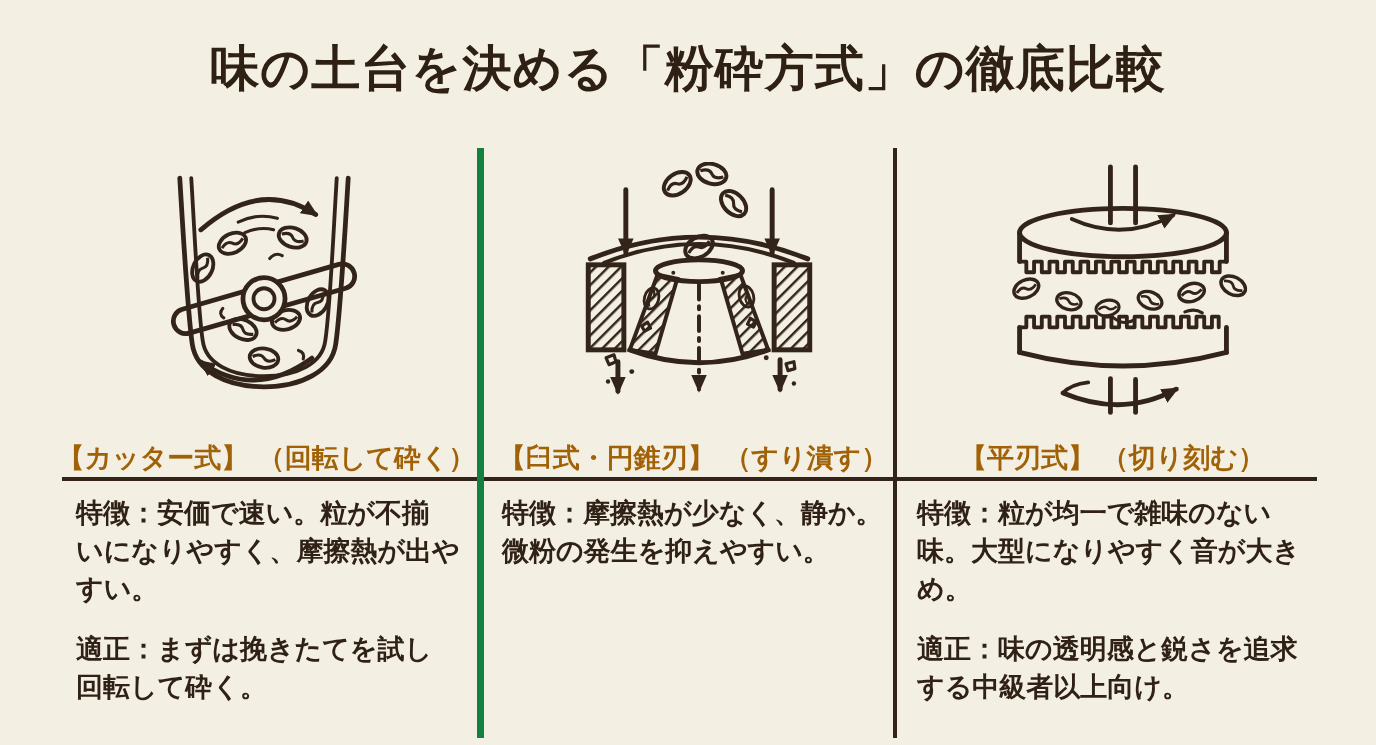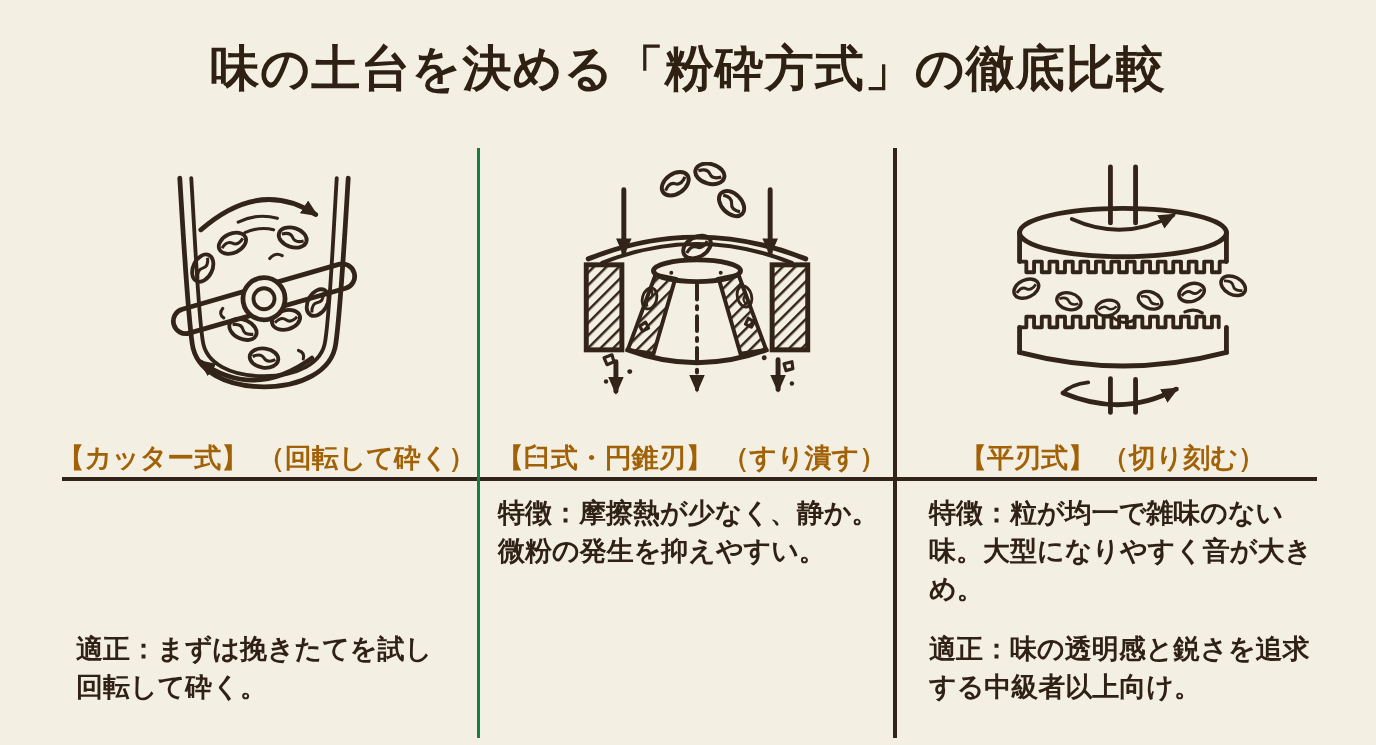--- a/index.html
+++ b/index.html
@@ -23,21 +23,21 @@
     white-space:nowrap;
   }
 
   .columns {
     position:absolute; top:148px; left:0;
     width:1376px; height:590px;
     display:flex;
   }
   .col { position:relative; box-sizing:border-box; }
   .col-1 { width:477px; }
-  .col-2 { width:420px; border-left:3px solid #15803d; border-right:4px solid #33241a; }
+  .col-2 { width:420px; border-left:7px solid #15803d; border-right:4px solid #33241a; }
   .col-3 { width:479px;font-family:Liberation Serif, serif; }
 
   .illus {
     height:290px;
     display:flex; align-items:center; justify-content:center;
   }
   .col-1 .illus svg { transform:translateX(25px); }
   .col-2 .illus svg { transform:translateX(10px); }
   .col-3 .illus svg { transform:translateX(-14px); }
 
@@ -53,21 +53,21 @@
   .col-3 .colhead { padding-right:48px; }
 
   .hline {
     position:absolute; top:329px; left:62px; right:59px;
     height:4px; background:#33241a;
   }
 
   .body { position:absolute; top:333px; bottom:0; left:0; right:0; }
   .col-1 .body { padding:0 8px 0 76px; }
   .col-2 .body { padding:0 6px 0 18px; }
-  .col-3 .body { padding:0 23px 0 20px;margin-left:12px; }
+  .col-3 .body { padding:0 23px 0 20px; }
 
   .features, .suitability {
     margin:0;
     font-size:27px; font-weight:700;
     line-height:38px;
     white-space:pre-line;
     color:#2f2115;
   }
   .features { padding-top:13px; }
   .suitability { position:absolute; top:149px; }
@@ -127,20 +127,23 @@
           <g>
             <path class="ln w5" d="M74,64 Q136,10 194,48" marker-end="url(#ah)"></path>
             <path class="ln w5" d="M190,198 Q130,242 74,202" marker-end="url(#ah)"></path>
             <path class="ln w3" d="M113,56 Q133,46 154,52"></path>
             <path class="ln w3" d="M120,67 Q136,60 150,64"></path>
           </g>
         </svg>
       </div>
       <div class="colhead">【カッター式】 （回転して砕く）</div>
       <div class="body">
+        <p class="features">特徴：安価で速い。粒が不揃
+いになりやすく、摩擦熱が出や
+すい。</p>
         <p class="suitability">適正：まずは挽きたてを試し
 回転して砕く。</p>
       </div>
     </div>
 
     <div class="col col-2">
       <div class="illus">
         <svg width="280" height="262" viewBox="0 0 280 265">
           <g>
             <use href="#bean" transform="translate(118,22) rotate(-35)"></use>

